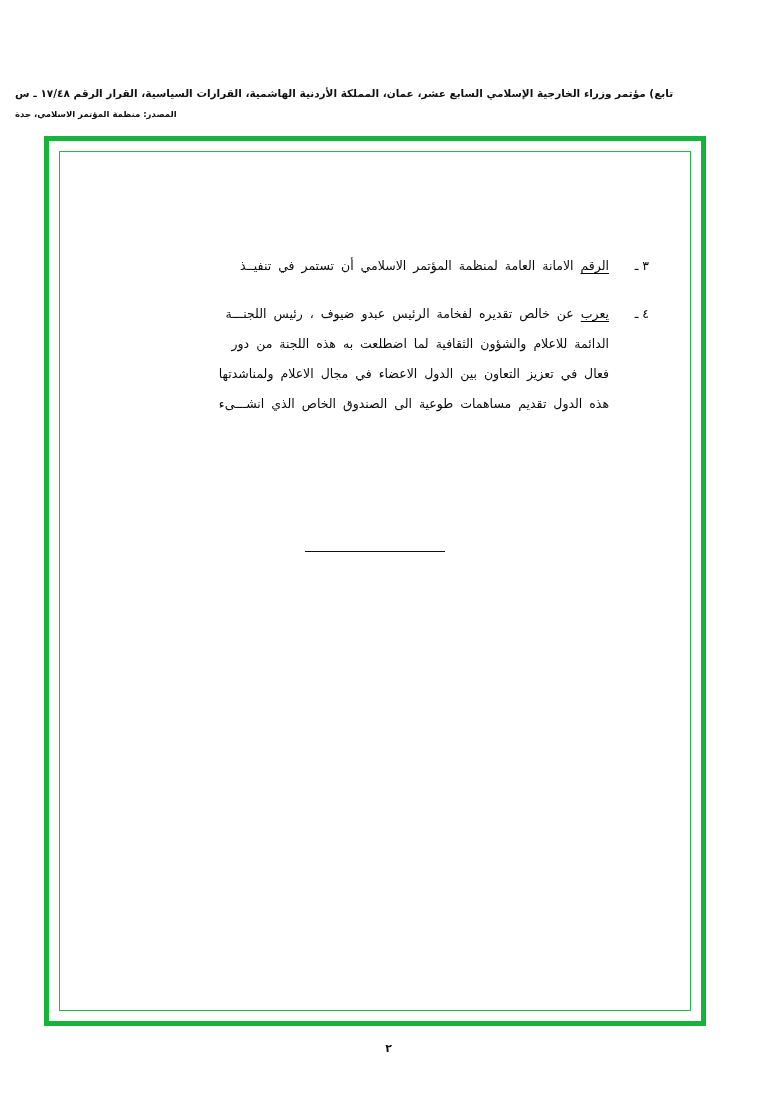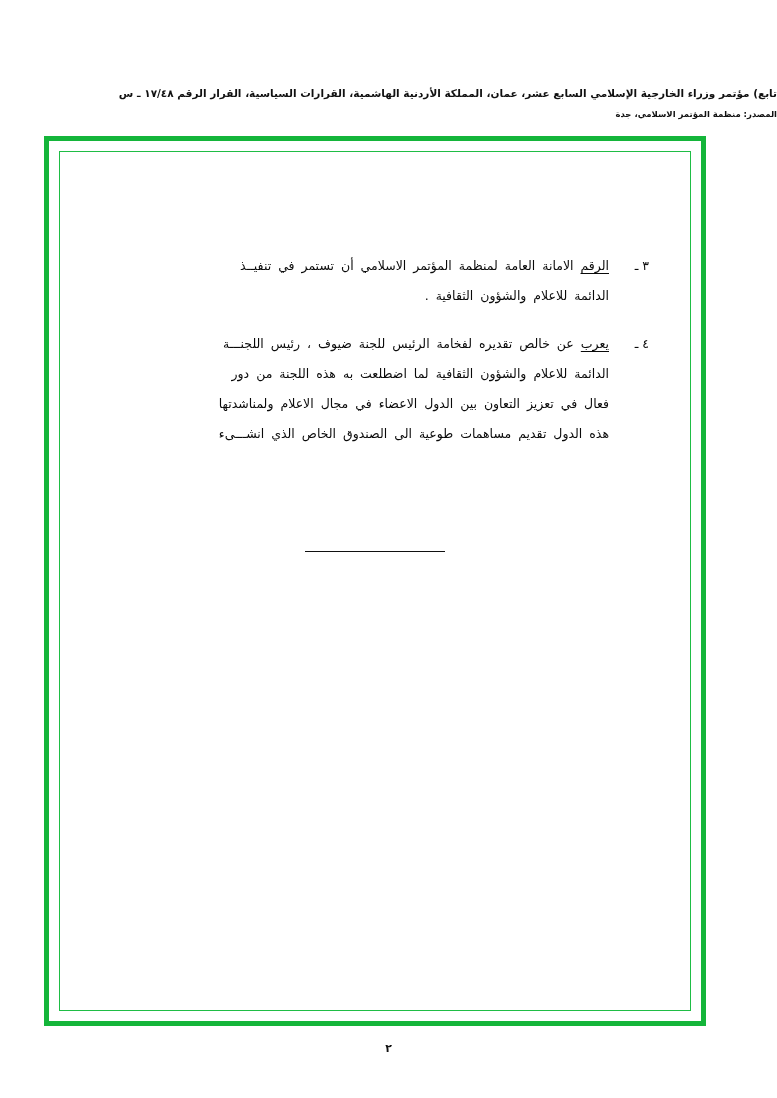--- a/index.html
+++ b/index.html
@@ -18,23 +18,23 @@
 
   .page {
     position: absolute;
     inset: 0;
   }
 
   
   .header {
     position: absolute;
     top: 86px;
-    left: 0;
+    left: 15px;
     right: 0;
-    text-align: right;
+    text-align: left;
     direction: rtl;
   }
   .header-line1 {
     font-size: 10.5px;
     font-weight: bold;
     letter-spacing: 0px;
     line-height: 14px;
     color: #111;
     white-space: nowrap;
   }
@@ -147,28 +147,27 @@
 
   <div class="frame-outer">
     <div class="frame-inner"></div>
 
     <div class="content">
 
       <div class="para">
         <div class="para-num">٣ ـ</div>
         <div class="para-body">
           <div class="para-line"><span class="lead">الرقم</span> <span>الامانة العامة لمنظمة المؤتمر الاسلامي أن تستمر في تنفيــذ</span></div>
-          <div class="para-line">الدائمة للاعلام والشؤون الثقافية .</div>
         </div>
       </div>
 
       <div class="para">
         <div class="para-num">٤ ـ</div>
         <div class="para-body">
-          <div class="para-line"><span class="lead">يعرب</span> <span>عن خالص تقديره لفخامة الرئيس للجنة ضيوف ، رئيس اللجنـــة</span></div>
+          <div class="para-line"><span class="lead">يعرب</span> <span>عن خالص تقديره لفخامة الرئيس عبدو ضيوف ، رئيس اللجنـــة</span></div>
           <div class="para-line">الدائمة للاعلام والشؤون الثقافية لما اضطلعت به هذه اللجنة من دور</div>
           <div class="para-line">فعال في تعزيز التعاون بين الدول الاعضاء في مجال الاعلام ولمناشدتها</div>
           <div class="para-line">هذه الدول تقديم مساهمات طوعية الى الصندوق الخاص الذي انشـــىء</div>
         </div>
       </div>
 
     </div>
 
     <div class="sep-wrap">
       <div class="sep"></div>

